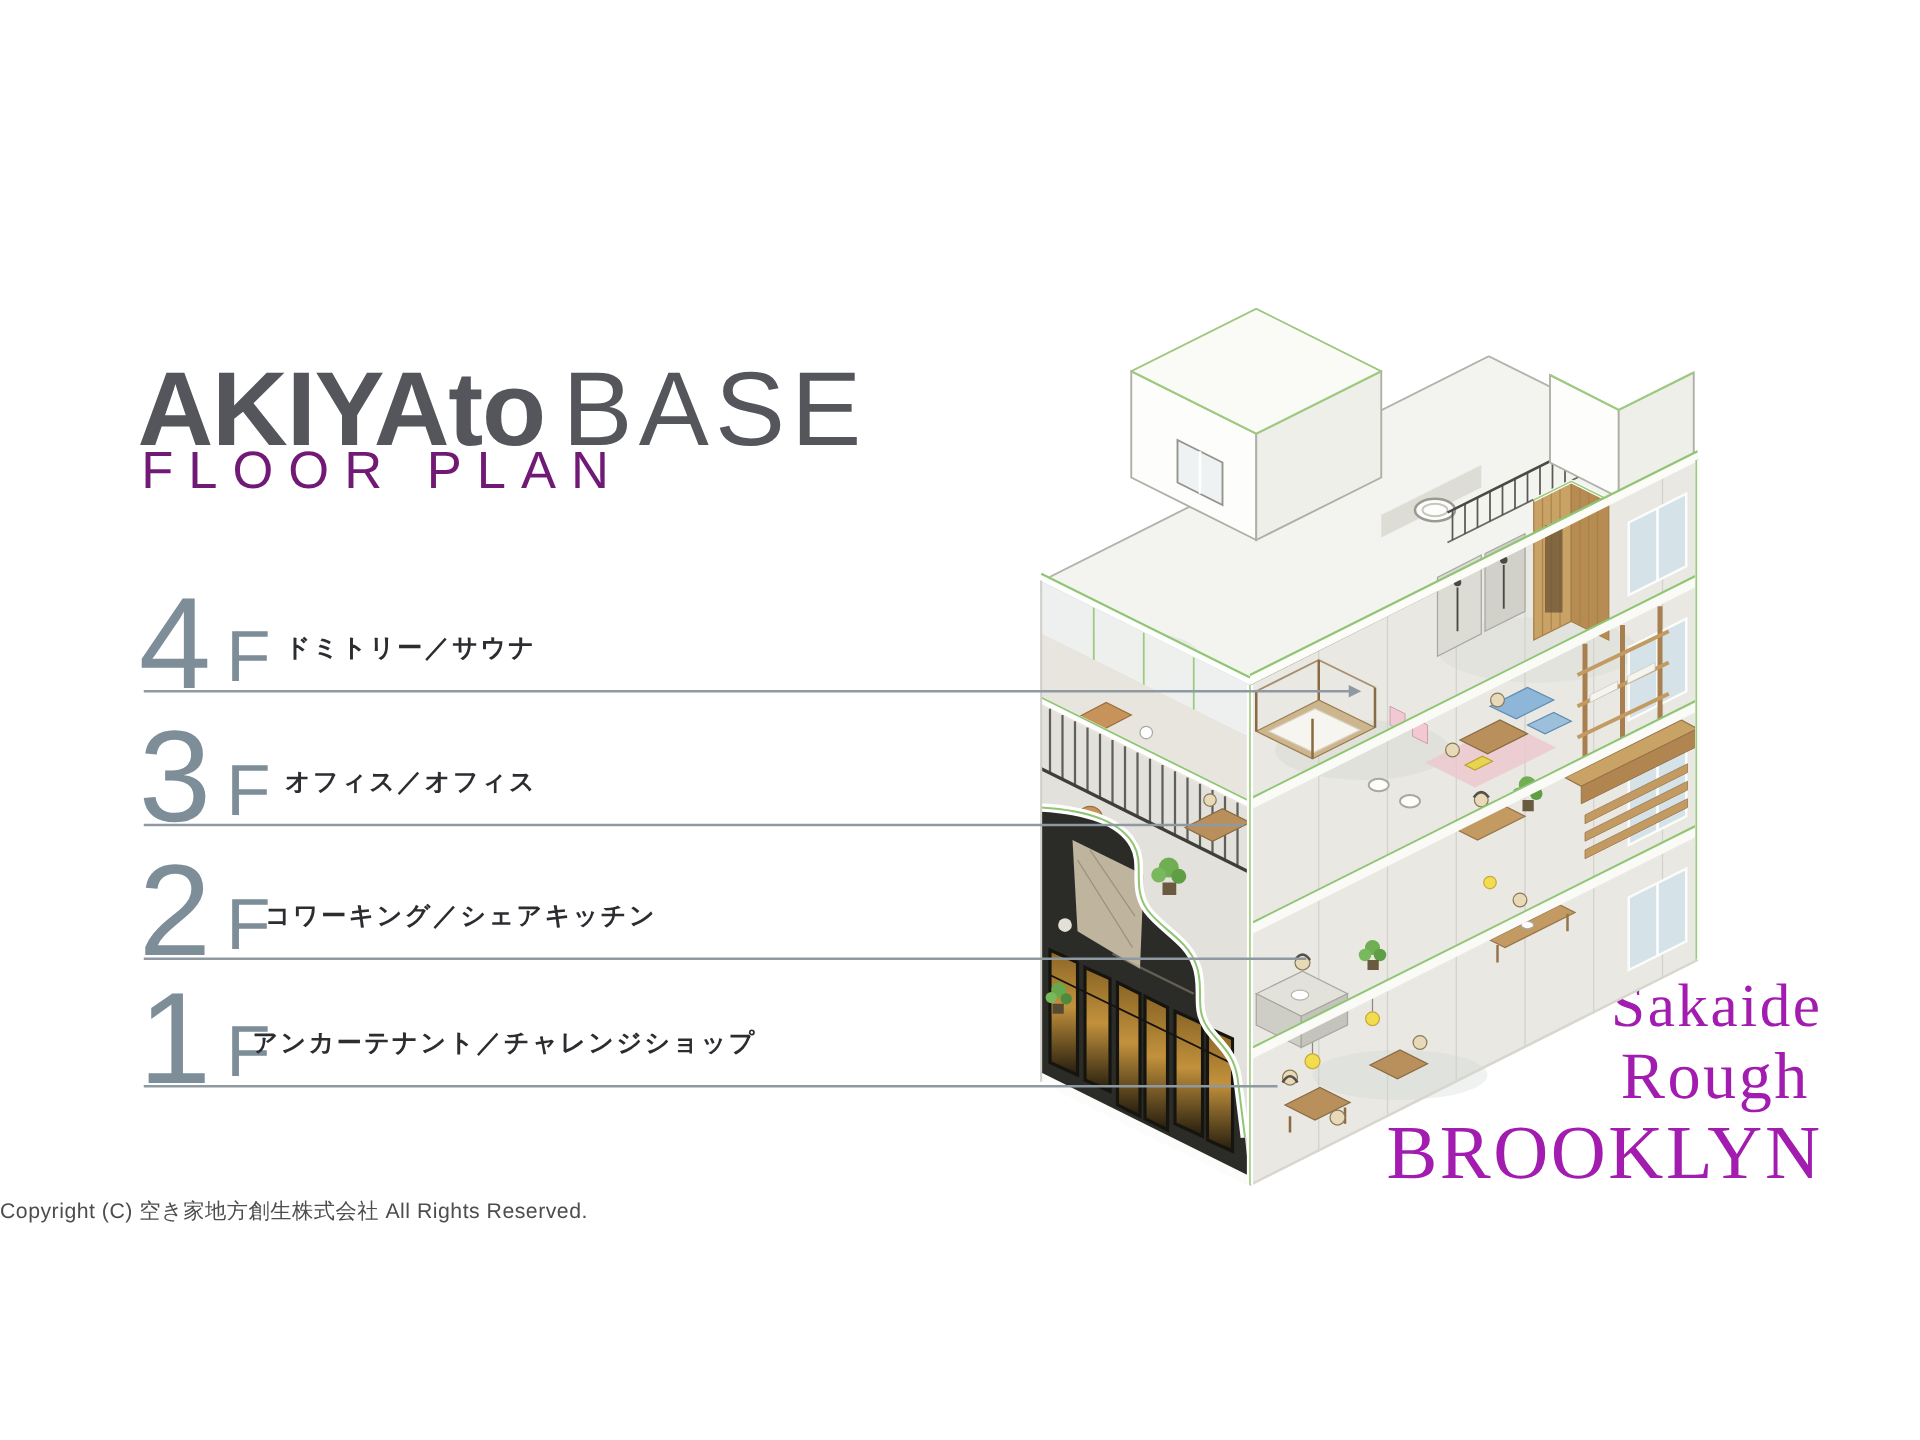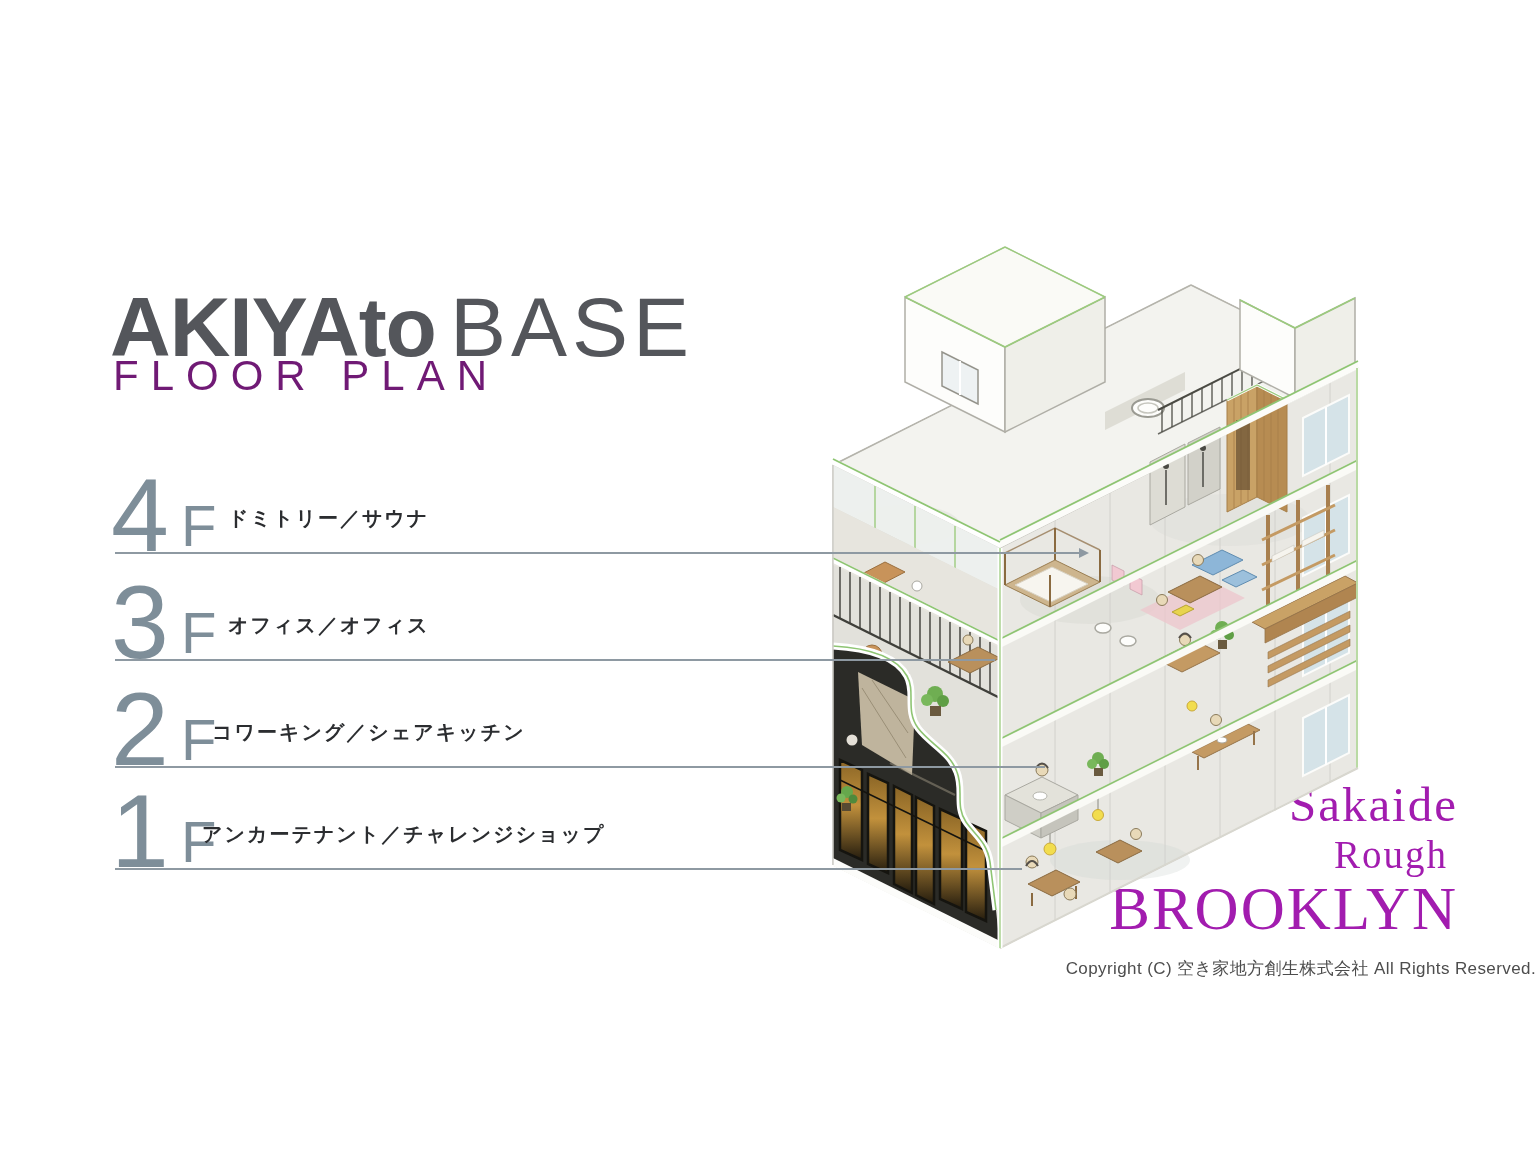--- a/index.html
+++ b/index.html
@@ -20,24 +20,24 @@
           color:#2b2d30;white-space:nowrap;}
   .leader{position:absolute;height:2px;background:#8e99a2;left:115px;}
   .leader .arrow{position:absolute;right:-9px;top:-4px;width:0;height:0;
         border-left:10px solid #8e99a2;border-top:5px solid transparent;
         border-bottom:5px solid transparent;}
   
   .watermark{position:absolute;left:1108px;top:780px;width:350px;text-align:right;
              font-family:"Liberation Serif","DejaVu Serif",serif;color:#a21caf;
              line-height:1;z-index:0;}
   .watermark .w1{font-size:49px;letter-spacing:2px;}
-  .watermark .w2{font-size:39px;letter-spacing:2px;margin-top:6px;margin-right:10px;}
+  .watermark .w2{font-size:53px;letter-spacing:2px;margin-top:6px;margin-right:10px;}
   .watermark .w3{font-size:61px;letter-spacing:2px;margin-top:4px;}
   
-  .copyright{position:absolute;left:0;top:957px;width:1536px;text-align:right;
+  .copyright{position:absolute;left:0;top:957px;width:1536px;text-align:left;
              font-size:17px;color:#4d4d4d;letter-spacing:0.4px;}
   .bsvg{position:absolute;left:0;top:0;z-index:1;}
   .overlay{z-index:2;}
 </style>
 </head>
 <body>
 
 <div class="canvas">
 
   <svg class="bsvg" width="1536" height="1152" viewBox="0 0 1536 1152">

